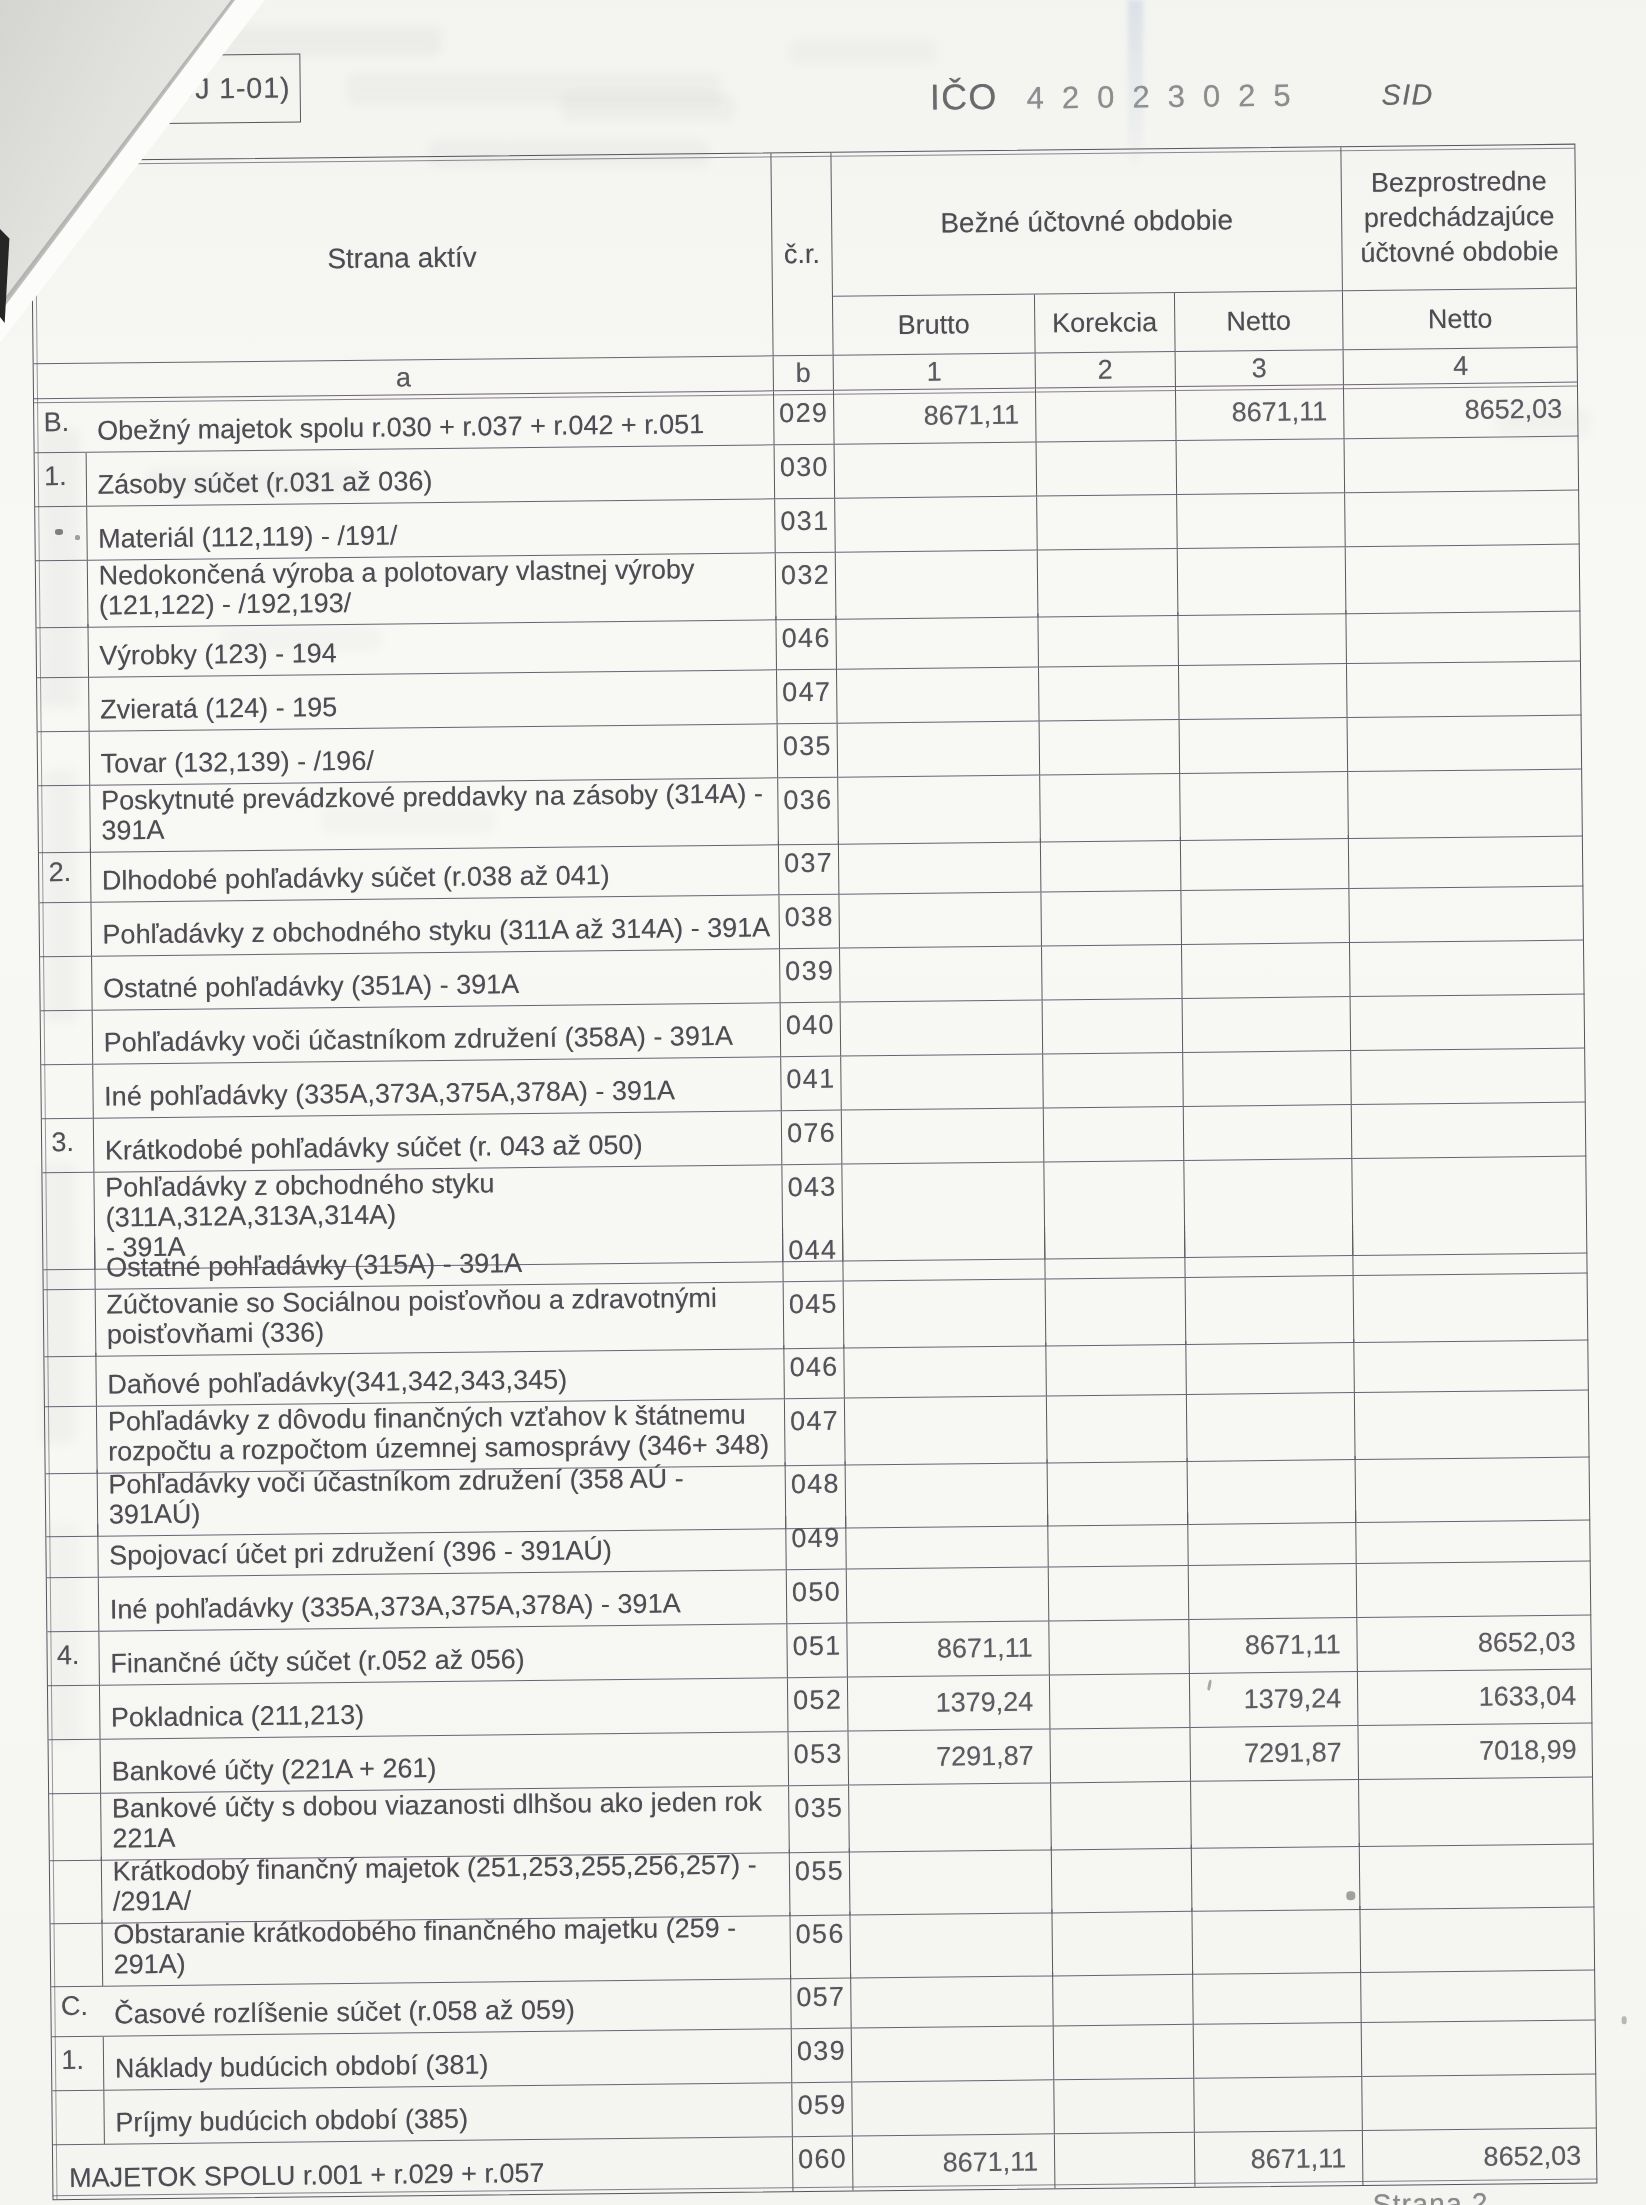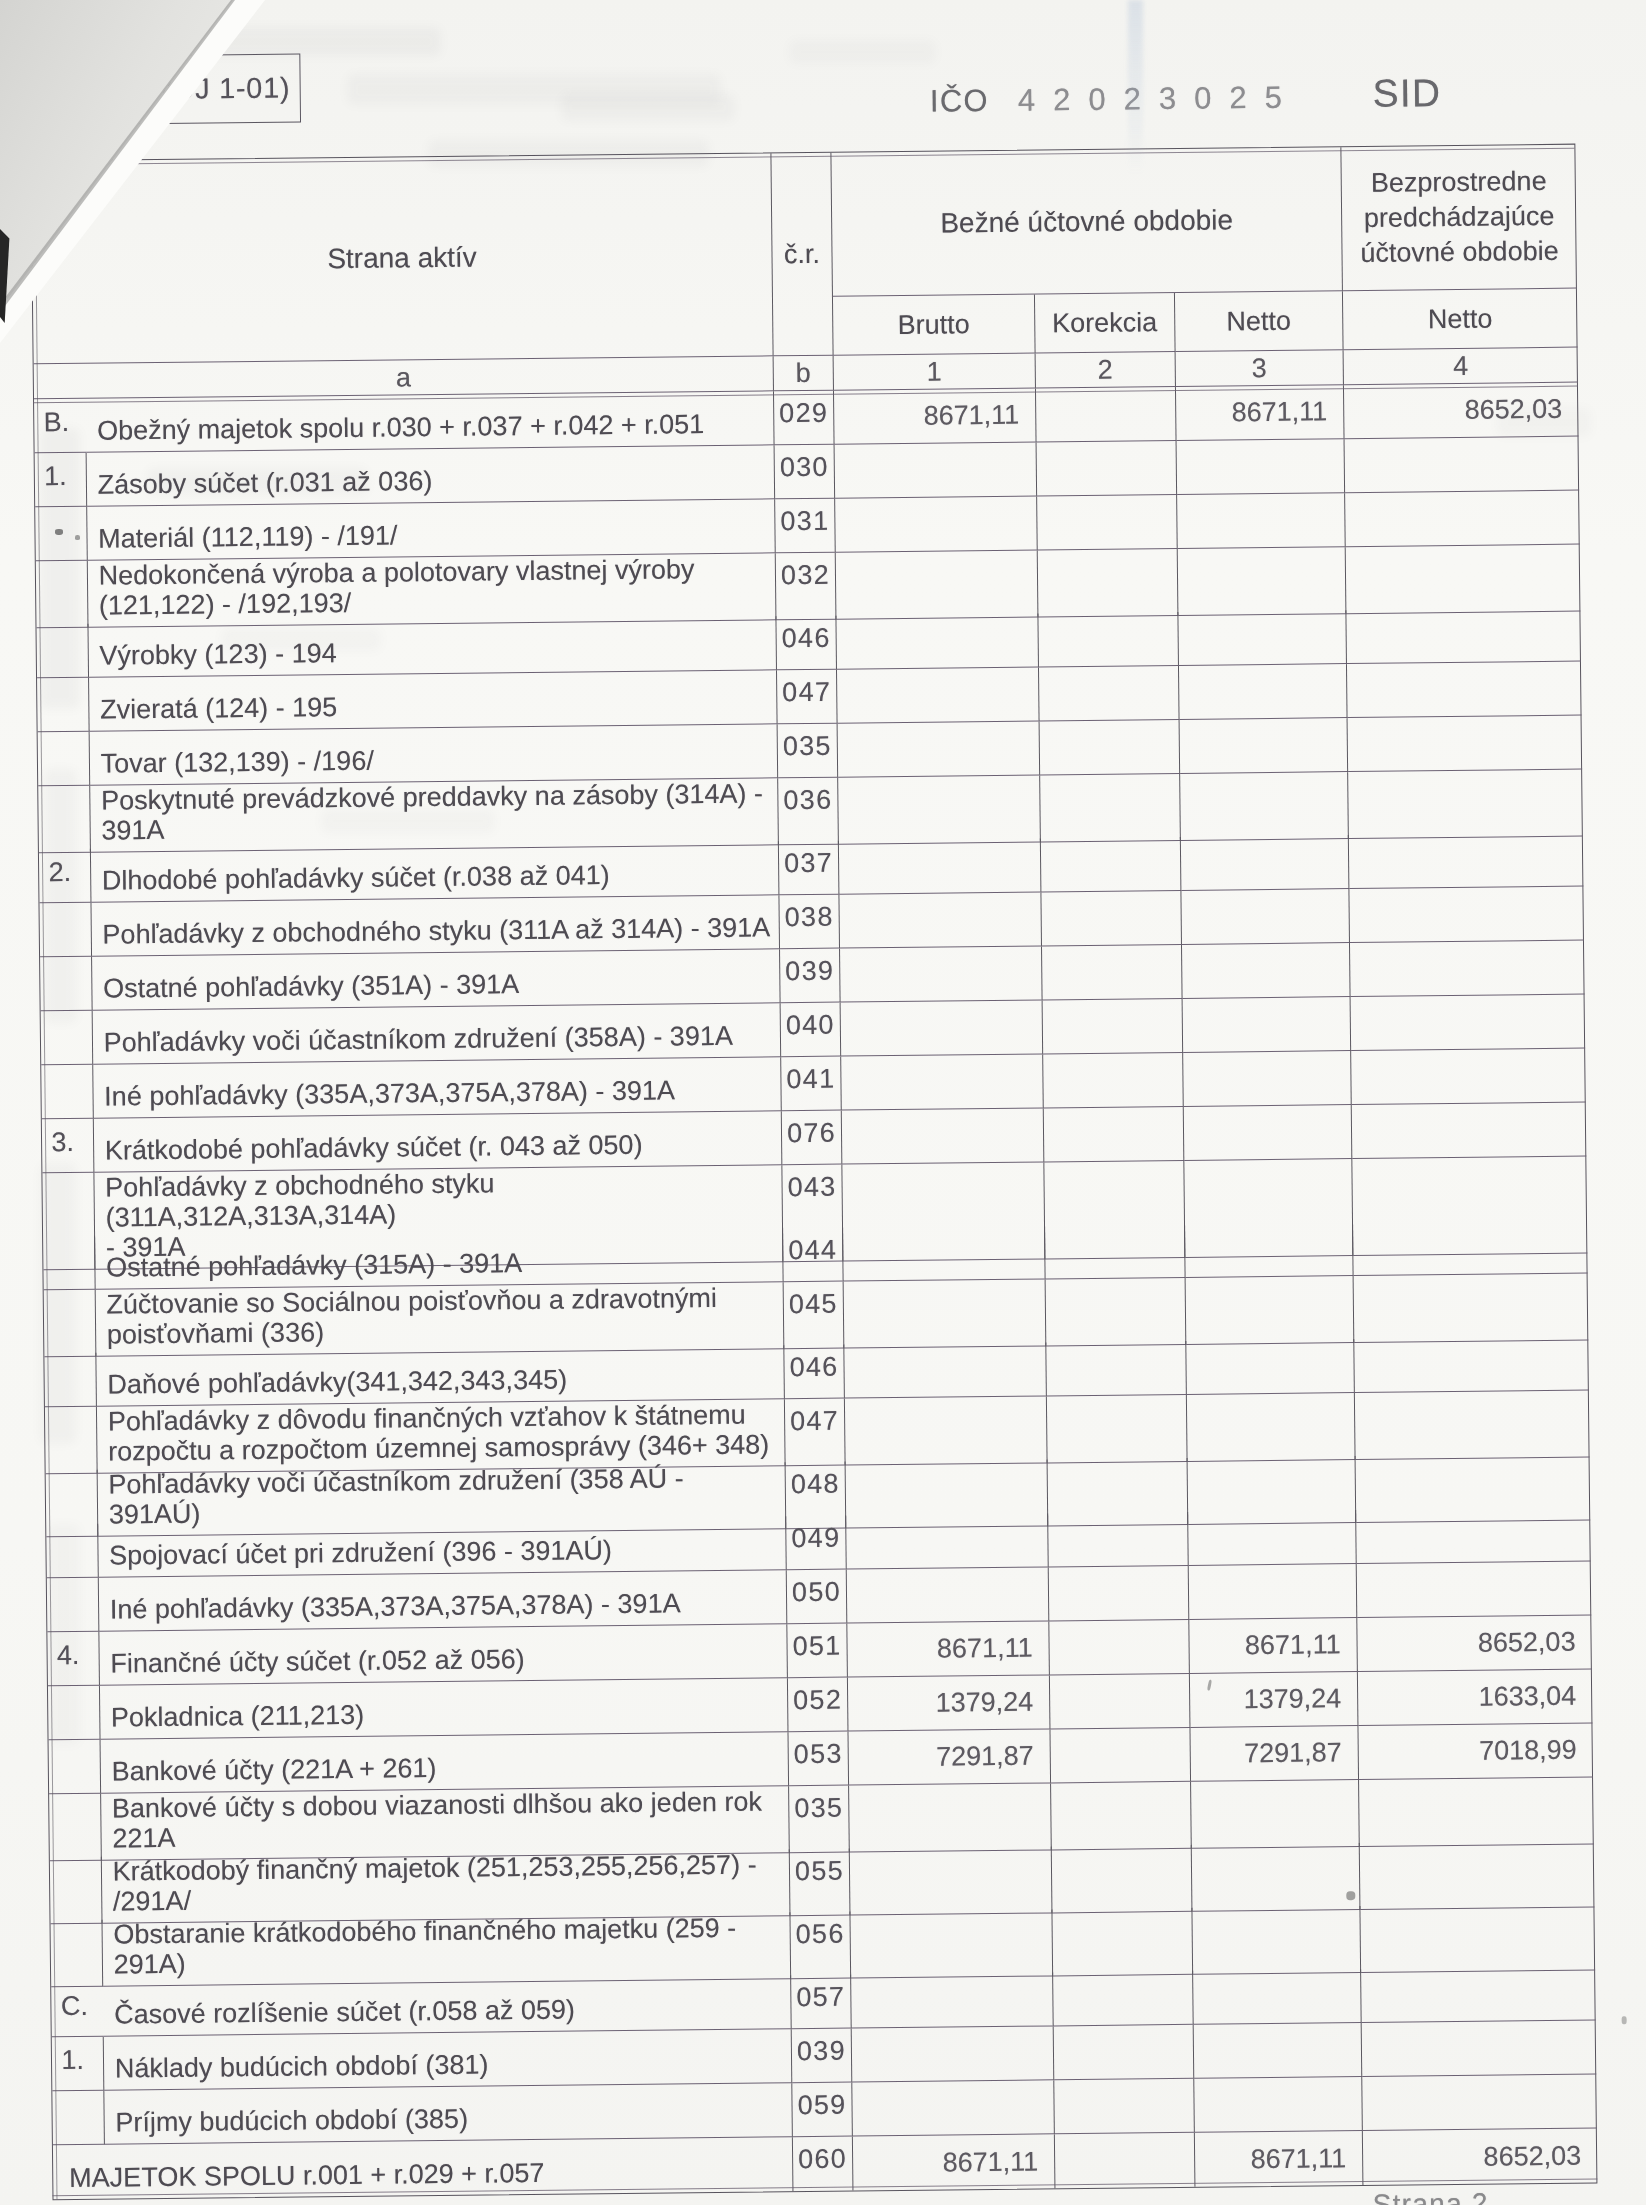--- a/index.html
+++ b/index.html
@@ -18,23 +18,23 @@
 
   
   .code-box {
     position:absolute; left:79px; top:56px; width:233px; height:69px;
     border:1.7px solid #5a5660; display:flex; align-items:center; justify-content:flex-end;
     padding-right:9.4px; font-size:29px; color:#55525a; letter-spacing:0.7px;
   }
 
   
   .ico-row { position:absolute; left:941px; top:86px; display:flex; align-items:baseline; }
-  .ico-label { font-size:31px; color:#6a6a6e; letter-spacing:1.3px; }
+  .ico-label { font-size:36px; color:#6a6a6e; letter-spacing:1.3px; }
   .ico-digits { font-size:31px; color:#8d8d90; letter-spacing:4.7px; margin-left:29px; }
-  .sid-label { font-size:39px; color:#68686c; margin-left:86px; letter-spacing:1.3px; }
+  .sid-label { font-size:29px; color:#68686c; margin-left:86px; letter-spacing:1.3px;font-style:italic; }
 
   
   .tbl { position:absolute; left:41px; top:160px; width:1545px; border:1.3px solid #57535d; background:transparent; }
   .tbl .dline { position:absolute; left:-1.3px; right:-1.3px; height:1px; background:#6a6070; opacity:.8; }
   .tbl::before { content:''; position:absolute; top:3.3px; left:0; right:0; height:1px; background:#6a6070; opacity:.75; }
   .tbl::after  { content:''; position:absolute; left:3.3px; top:0; bottom:0; width:1px; background:#5b5860; opacity:.6; }
 
   .thead { display:grid; grid-template-columns:740px 60px 202px 140px 168px 234px; grid-template-rows:144px 59px 35px; }
   .th { display:flex; align-items:center; justify-content:center; font-size:28px; text-align:center; }
   .h-strana { grid-column:1; grid-row:1/3; border-right:1.3px solid var(--vl); border-bottom:1.3px solid var(--hl); }

